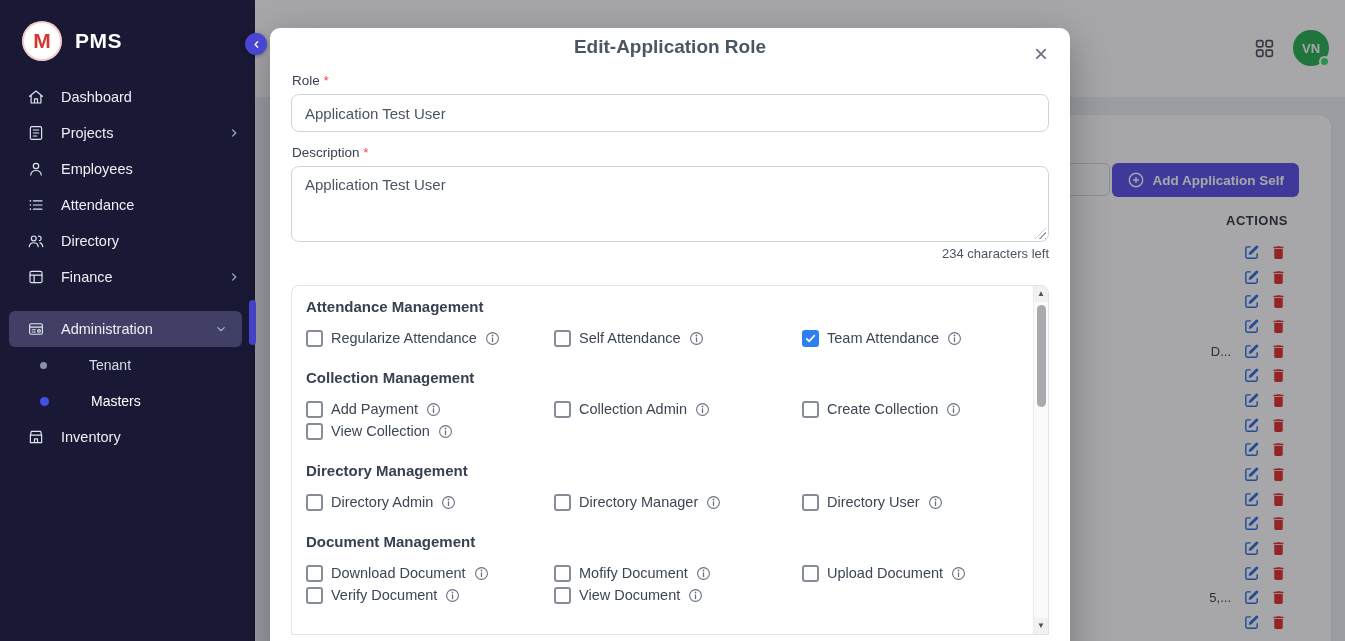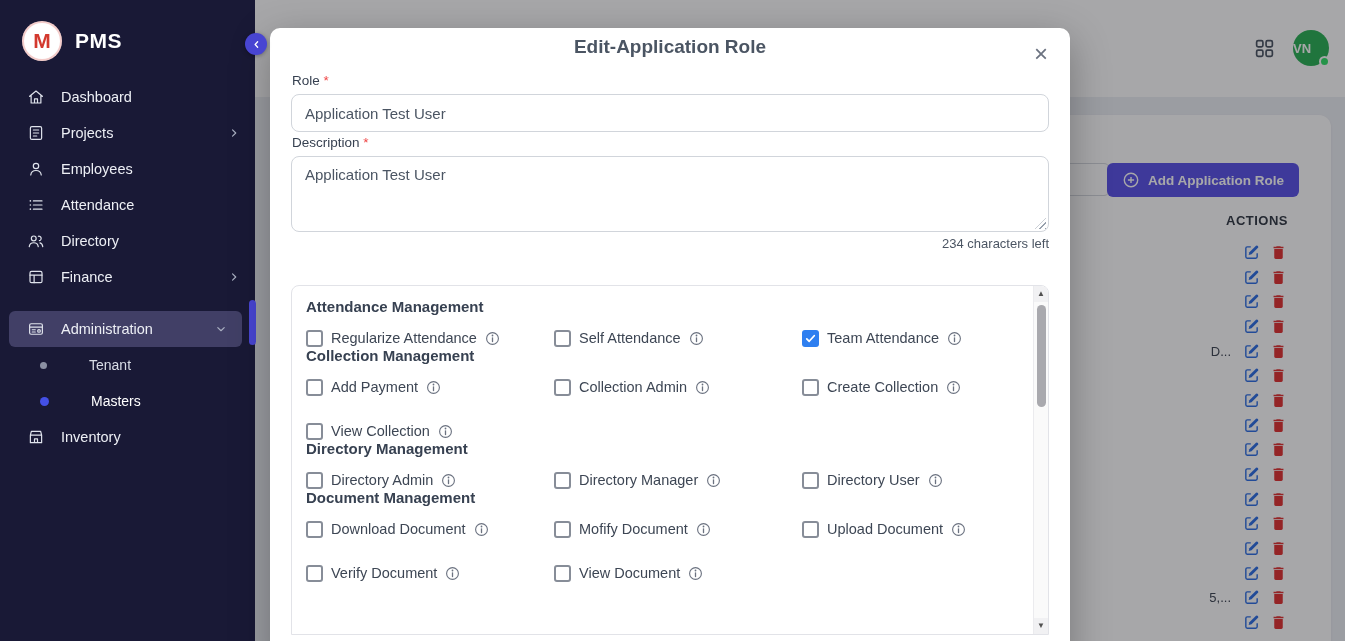--- a/index.html
+++ b/index.html
@@ -36,21 +36,21 @@
     background:var(--indicator,#4845d2); border:none; color:#fff; z-index:60; display:flex; align-items:center; justify-content:center;
     cursor:pointer; padding:0; box-shadow:0 1px 4px rgba(0,0,0,.35); }
   .collapse-btn svg { width:11px; height:11px; fill:none; stroke:#fff; stroke-width:2.8; stroke-linecap:round; stroke-linejoin:round; }
 
   
   .topbar { position:absolute; left:255px; top:0; right:0; height:97px; background:#fff; }
   .apps-icon { position:absolute; right:70px; top:38px; width:21px; height:21px; color:#4b5563; cursor:pointer; }
   .apps-icon svg { width:100%; height:100%; fill:none; stroke:currentColor; stroke-width:1.6; display:block; }
   .avatar { position:absolute; right:16px; top:30px; width:36px; height:36px; border-radius:50%;
     background:var(--avatar_bg,#2db157); color:#fff; font-size:13px; font-weight:bold;
-    display:flex; align-items:center; cursor:pointer; }
+    display:flex; align-items:center; justify-content:center; cursor:pointer; }
   .status-dot { position:absolute; right:-1px; bottom:-1px; width:11px; height:11px; border-radius:50%;
     background:#35e06a; border:2px solid #fff; }
   .content { position:absolute; left:255px; top:97px; right:0; bottom:0; background:#edeff4; }
   .card { position:absolute; left:35px; top:18px; right:14px; height:600px; background:#fff; border-radius:12px;
     box-shadow:0 1px 3px rgba(0,0,0,.06); }
   .search-box { position:absolute; top:48px; right:221px; width:175px; height:33px; border:1px solid #d5d8df; border-radius:6px; background:#fff; }
   .add-btn { position:absolute; top:48px; right:32px; height:34px; padding:0 15px; display:flex; align-items:center; gap:8px;
     background:var(--accent,#5b54e8); color:#fff; border:none; border-radius:6px; font-size:13.5px; font-weight:bold;
     font-family:inherit; cursor:pointer; }
   .add-btn svg { width:18px; height:18px; fill:none; stroke:#fff; stroke-width:1.7; }
@@ -69,36 +69,36 @@
   .modal { position:absolute; left:270px; top:28px; width:800px; height:640px; background:#fff; border-radius:10px;
     z-index:50; box-shadow:0 12px 40px rgba(0,0,0,.3); padding:0 21px; }
   .modal-title { text-align:center; margin-top:8px; font-size:19px; font-weight:bold; color:#4b5563; }
   .modal-close { position:absolute; top:8px; right:16px; background:none; border:none; font-size:24px; font-weight:300;
     color:#6b7280; cursor:pointer; font-family:inherit; line-height:1; padding:6px; }
   .field { position:relative; margin-top:15px; }
   .field label { display:block; font-size:13.5px; color:#374151; margin:0 0 6px 1px; }
   .req { color:#ef4444; }
   .text-input { width:100%; height:38px; border:1px solid #d1d5db; border-radius:8px; font-size:15px; color:#4b5563;
     padding:0 13px; font-family:inherit; outline:none; background:#fff; }
-  .field.description { margin-top:3px; }
+  .field.description { margin-top:13px; }
   .ta-wrap { position:relative; }
   .text-area { width:100%; height:76px; border:1px solid #d1d5db; border-radius:8px; font-size:15px; color:#4b5563;
     padding:9px 13px; font-family:inherit; outline:none; resize:none; display:block; background:#fff; }
   .grip { position:absolute; right:3px; bottom:3px; width:11px; height:11px; cursor:nwse-resize;
     background:repeating-linear-gradient(135deg, transparent 0 2.5px, #98a1ad 2.5px 4px);
     clip-path:polygon(100% 0, 100% 100%, 0 100%); }
   .chars-left { text-align:right; font-size:13px; color:#4b5563; margin-top:4px; }
 
   .perm-panel { position:absolute; left:21px; right:21px; top:257px; height:350px;
     border:1px solid #e2e3e8; border-radius:8px 8px 0 0; overflow:hidden; background:#fff; }
   .perm-scroll { position:absolute; top:0; left:0; right:15px; bottom:0; padding:12px 6px 0 14px; overflow:hidden; }
-  .perm-group { }
+  .perm-group { margin-top:22px; }
   .perm-group:first-child { margin-top:0; }
   .perm-group-title { font-size:15px; font-weight:bold; color:#374151; margin-bottom:13px; height:18px; }
-  .perm-grid { display:grid; grid-template-columns:248px 248px 1fr; row-gap:26px; }
+  .perm-grid { display:grid; grid-template-columns:248px 248px 1fr; row-gap:4px; }
   .perm-item { display:flex; align-items:center; gap:8px; height:18px; cursor:pointer; }
   .cb { width:17px; height:17px; border:2px solid #878d98; border-radius:3px; background:#fff; flex-shrink:0;
     display:flex; align-items:center; justify-content:center; }
   .cb.checked { border:none; background:var(--checkbox_checked,#2e7ff0); }
   .cb svg { width:13px; height:13px; display:block; }
   .perm-label { font-size:14.5px; color:#3d4654; white-space:nowrap; }
   .info-wrap { width:15px; height:15px; color:#6b7280; flex-shrink:0; cursor:pointer; }
   .info-wrap svg { width:100%; height:100%; display:block; }
 
   .scrollbar { position:absolute; top:0; right:0; bottom:0; width:15px; background:#fafafa; border-left:1px solid #ebebee; }
@@ -240,21 +240,21 @@
   </div>
 </header>
 <main class="content">
   <div class="card">
     <div class="search-box"></div>
     <button class="add-btn">
       <svg viewBox="0 0 22 22">
           <circle cx="11" cy="11" r="8.2"></circle>
           <path d="M11 7.2v7.6M7.2 11h7.6"></path>
         </svg>
-      <span>Add Application Role</span>
+      <span>Add Application Self</span>
     </button>
     <div class="actions-header">ACTIONS</div>
     <div class="rows">
         <div class="action-row">
           <span class="icon-btn edit">
             <svg viewBox="0 0 24 24" fill="none">
               <path d="M11 4H6a2 2 0 0 0-2 2v12a2 2 0 0 0 2 2h12a2 2 0 0 0 2-2v-5" stroke="currentColor" stroke-width="2"></path>
               <path d="M18.4 2.6a2 2 0 0 1 2.8 2.8L12 14.6 8 15.6l1-4z" fill="currentColor"></path>
             </svg>
           </span>

